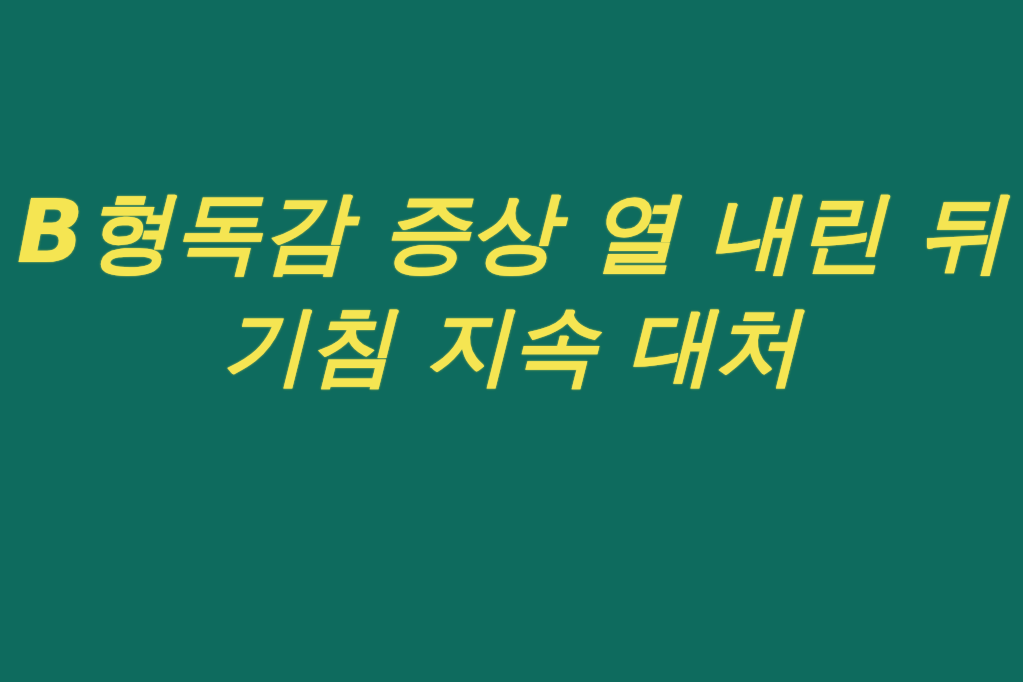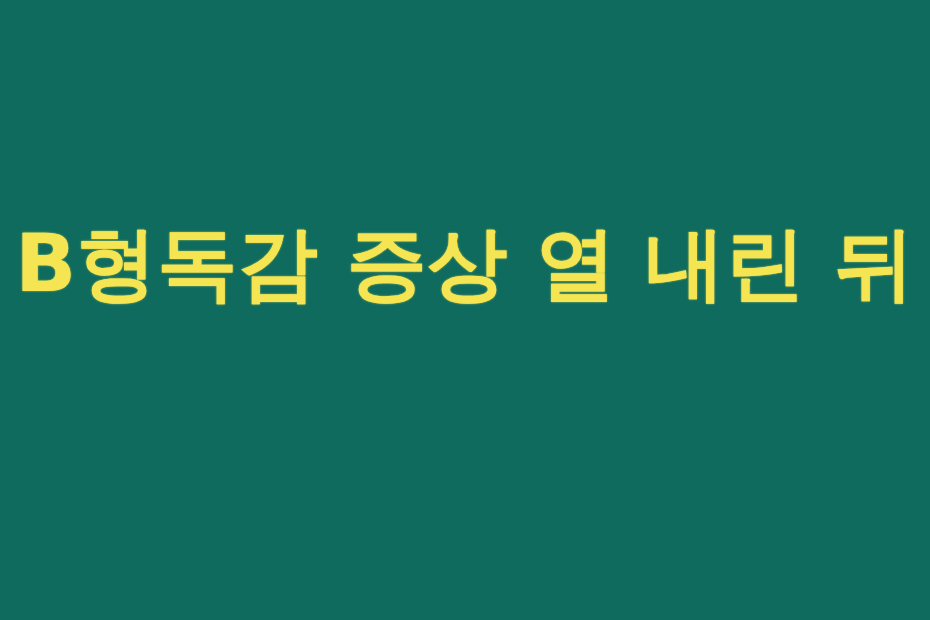--- a/index.html
+++ b/index.html
@@ -54,22 +54,23 @@
   }
 
   
   .headline-line.line-2 {
     font-size: 78px;
   }
 </style>
 </head>
 <body>
 
-<div id="banner" style="background-color: rgb(14, 107, 94);">
+<div id="banner" style="background-color: rgb(14, 107, 94); font-style: italic;">
 
   <div id="headline">
 
     <div class="headline-line line-1" style="color: rgb(245, 229, 82);">B형독감 증상 열 내린 뒤</div>
 
+    <div class="headline-line line-2" style="color: rgb(245, 229, 82);">기침 지속 대처</div>
 
   </div>
 
 </div>
 
 </body></html>

